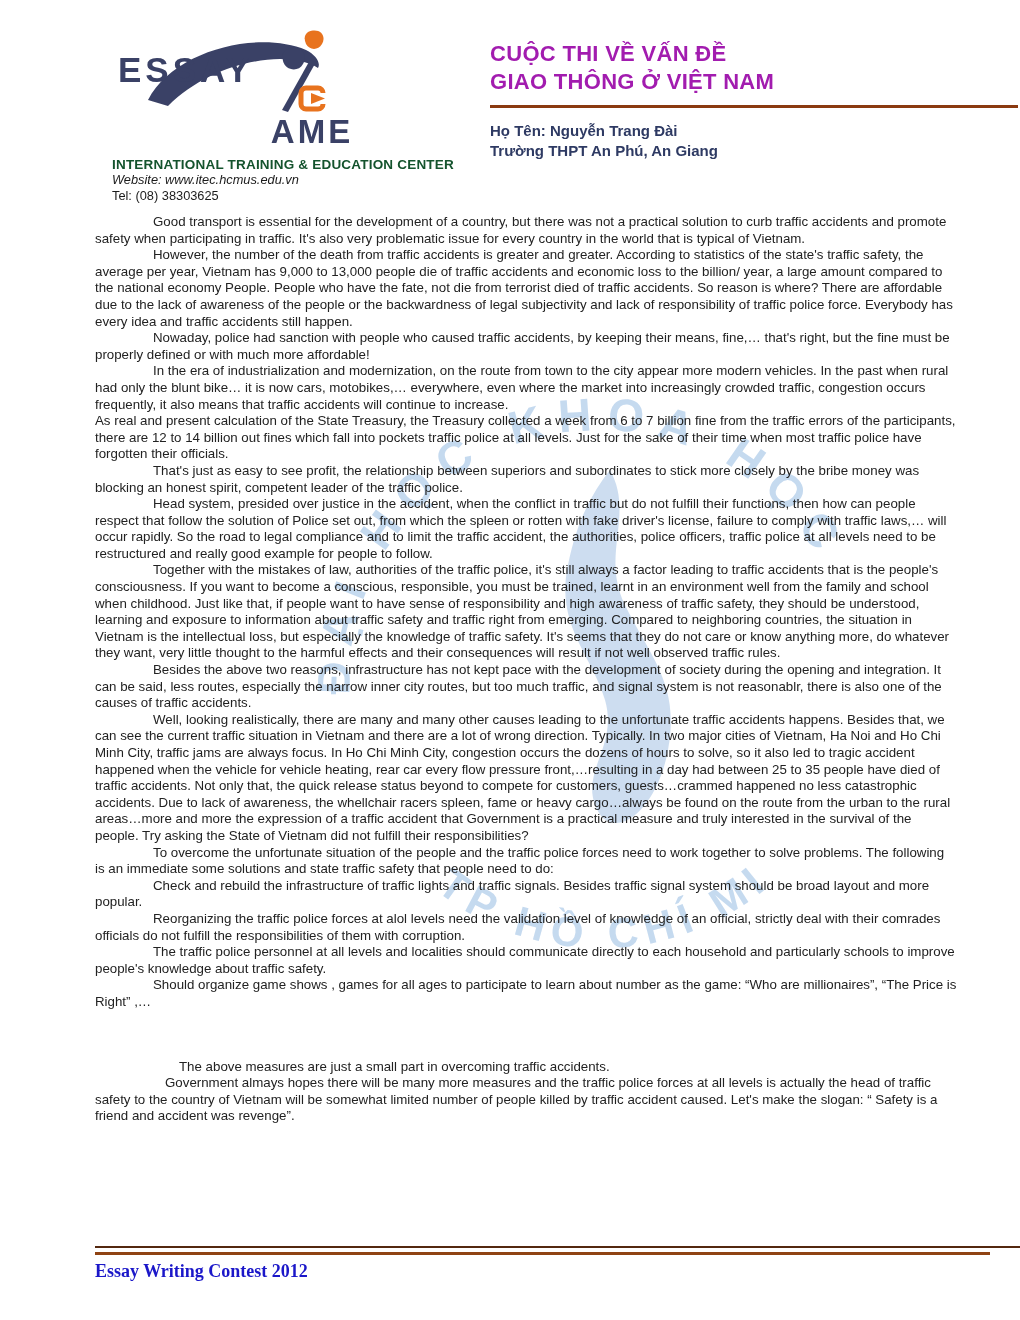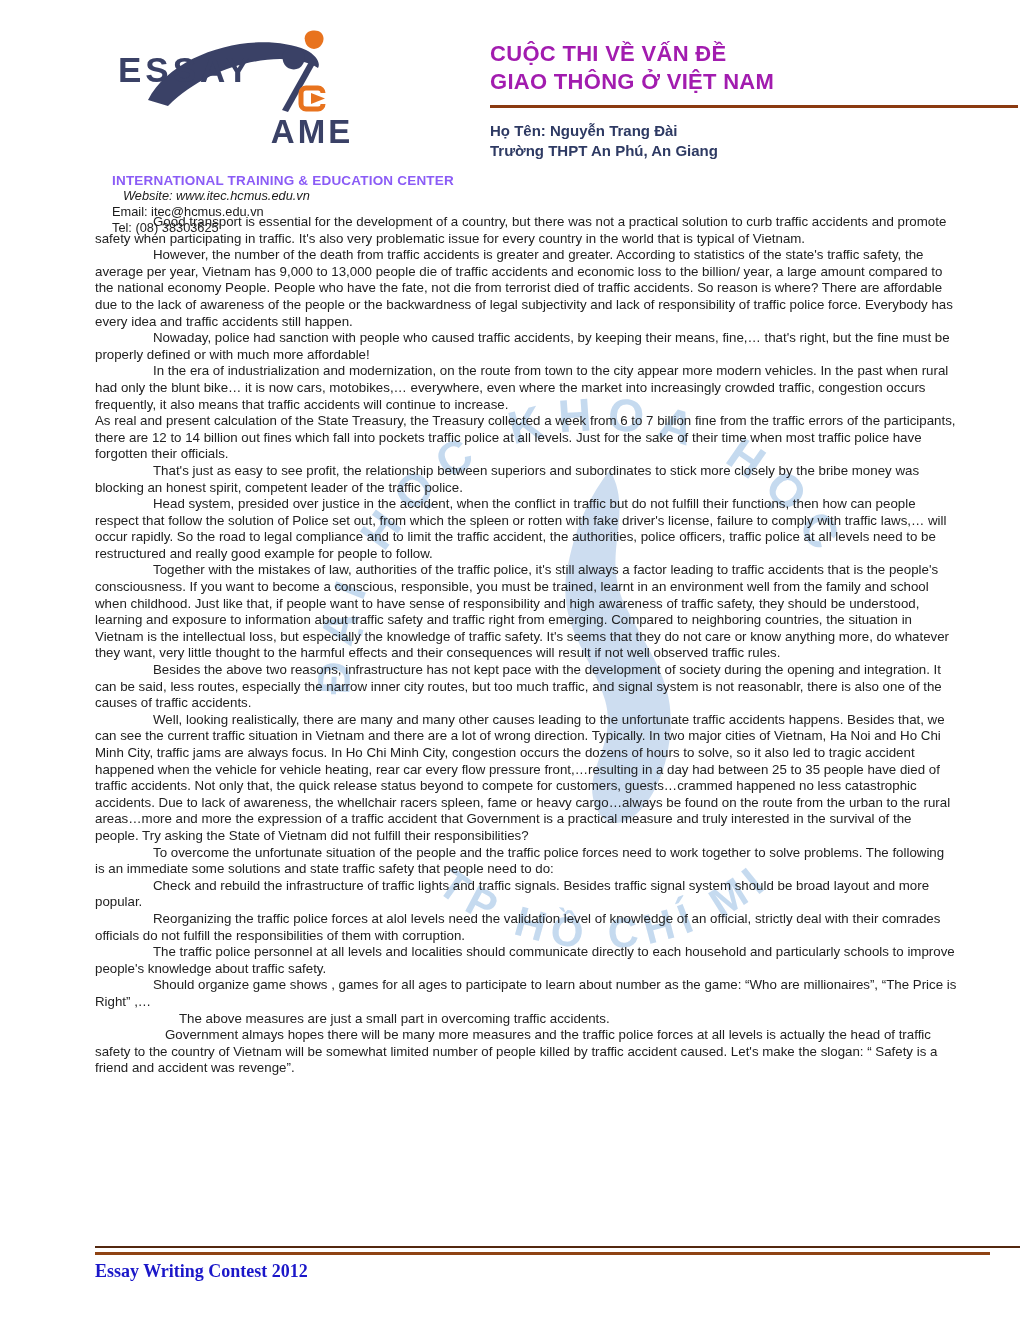--- a/index.html
+++ b/index.html
@@ -10,40 +10,40 @@
     box-shadow:0 0 4px rgba(0,0,0,.25);
   }
 
   
   .logo-block { position:absolute; left:112px; top:26px; width:370px; }
   .logo-art { position:absolute; left:28px; top:2px; width:200px; height:86px; }
   .logo-essay { position:relative; margin-top:24px; margin-left:6px;
     font-size:35px; font-weight:bold; letter-spacing:4px; color:#3a4166; z-index:2; }
   .logo-game-row { position:relative; display:flex; align-items:center; margin-left:30px; margin-top:-7px; z-index:2;flex-direction:column; }
   .logo-game-suffix { font-size:33px; font-weight:bold; letter-spacing:3px; color:#3a4166; }
-  .org-name { margin-top:22px; font-size:13.5px; font-weight:bold; color:#8b5cf6; letter-spacing:.2px; }
+  .org-name { margin-top:6px; font-size:13.5px; font-weight:bold; color:#14532d; letter-spacing:.2px; }
   .contact-line { font-size:12.8px; color:#1b1b1b; line-height:16px; }
-  .contact-line.website { font-style:italic;margin-left:11px; }
+  .contact-line.website { font-style:italic; }
 
   
   .right-head { position:absolute; left:490px; top:40px; width:530px; }
   .contest-title { color:#a21caf; font-size:22px; font-weight:bold; line-height:28px; letter-spacing:.3px; }
   .title-rule { border:none; border-top:3px solid #8a3a10; margin-top:9px; margin-bottom:13px; width:528px; }
   .participant-line { color:#2e3a63; font-size:15px; font-weight:bold; line-height:20px; }
 
   
   .watermark { position:absolute; left:280px; top:350px; z-index:0; opacity:.85; }
 
   
   .essay { position:absolute; left:95px; top:214px; width:862px; z-index:1;
     font-size:13.3px; line-height:16.6px; color:#222222; }
   .essay p { text-indent:58px; }
   .essay p.no-indent { text-indent:0; }
   .essay p.indent-md { text-indent:70px; }
-  .essay p.indent-lg { text-indent:84px; }
+  .essay p.indent-lg { text-indent:84px;margin-top:48px; }
 
   
   .footer { position:absolute; left:95px; top:1246px; width:925px; z-index:1; }
   .footer-rule1 { border-top:2px solid #53280f; }
   .footer-rule2 { border-top:3px solid #8f4313; width:895px; margin-top:4px; }
   .footer-text { margin-top:6px; font-family:"Liberation Serif", serif;
     font-weight:bold; font-size:18px; color:#1b17c9; }
 </style>
 </head>
 <body>
@@ -79,21 +79,20 @@
       <svg width="30" height="30" viewBox="0 0 30 30">
         <rect x="4" y="5" width="22" height="21" rx="5" fill="none" stroke="#e8731e" stroke-width="5"></rect>
         <rect x="18" y="10" width="12" height="11" fill="#ffffff"></rect>
         <path d="M14,10 L28,15.5 L14,21 Z" fill="#e8731e"></path>
       </svg>
       <span class="logo-game-suffix">AME</span>
     </div>
 
     <div class="org-name">INTERNATIONAL TRAINING &amp; EDUCATION CENTER</div>
     <div class="contact-line website">Website: www.itec.hcmus.edu.vn</div>
-    <div class="contact-line">Email:  itec@hcmus.edu.vn</div>
     <div class="contact-line">Tel: (08) 38303625</div>
   </div>
 
   <div class="right-head">
     <div class="contest-title">CUỘC THI VỀ VẤN ĐỀ</div>
     <div class="contest-title">GIAO THÔNG Ở VIỆT NAM</div>
     <hr class="title-rule">
     <div class="participant-line">Họ Tên: Nguyễn Trang Đài</div>
     <div class="participant-line">Trường THPT An Phú, An Giang</div>
   </div>

